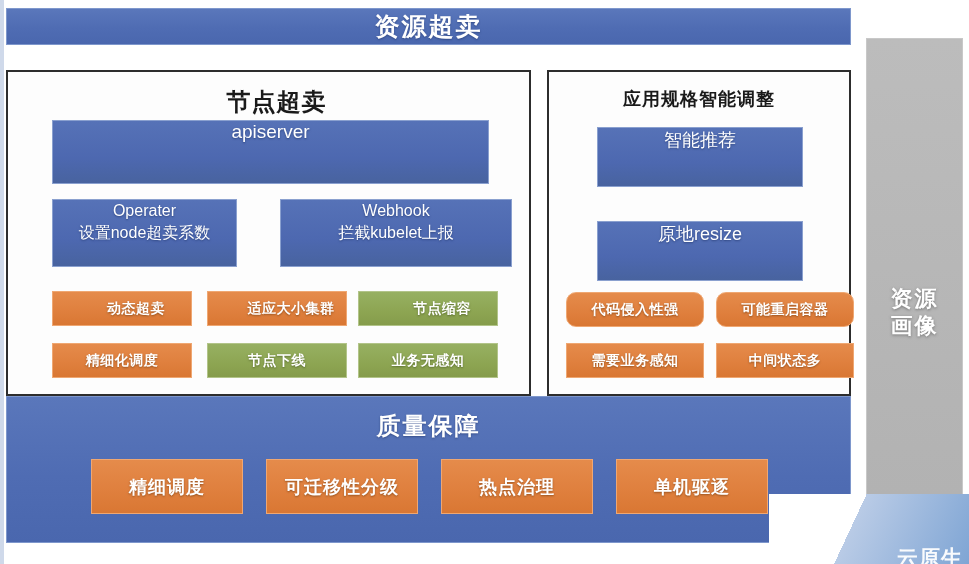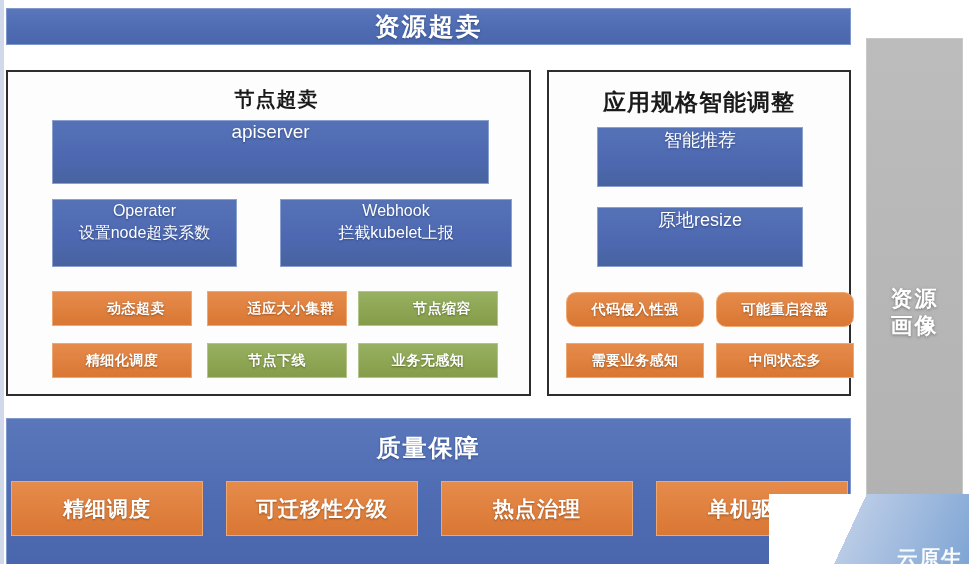--- a/index.html
+++ b/index.html
@@ -81,22 +81,22 @@
   }
   .panel-left  { left: 0;   width: 525px; height: 326px; }
   .panel-right { left: 541px; width: 304px; height: 326px; }
 
   .panel-title {
     text-align: center;
     color: #1a1a1a;
     font-weight: bold;
     letter-spacing: 1px;
   }
-  .panel-left .panel-title  { font-size: 20px; margin-top: 14px; margin-left: 16px; }
-  .panel-right .panel-title { font-size: 23px; margin-top: 15px; }
+  .panel-left .panel-title  { font-size: 24px; margin-top: 14px; margin-left: 16px; }
+  .panel-right .panel-title { font-size: 18px; margin-top: 15px; }
 
   
   .blue-box {
     background: linear-gradient(180deg, #5672b7 0%, #4d68b0 60%, #48639f 100%);
     border: 1px solid #8aa0cf;
     color: #ffffff;
     display: flex;
     flex-direction: column;
     align-items: center;
     text-align: center;
@@ -121,21 +121,21 @@
   .dual-box-b { left: 272px; width: 232px; }
 
   .rbox {
     position: absolute;
     left: 48px;
     width: 206px;
     height: 60px;
     font-size: 18px;
   }
   .rbox-1 { top: 55px; }
-  .rbox-2 { top: 135px; }
+  .rbox-2 { top: 149px; }
 
   
   .chip {
     position: absolute;
     height: 35px;
     display: flex;
     align-items: center;
     justify-content: center;
     color: #ffffff;
     font-size: 14px;
@@ -164,21 +164,21 @@
   
   .rchip { width: 138px; }
   .rchip-c0 { left: 17px; }
   .rchip-c1 { left: 167px; }
   .rchip-r0 { top: 220px; border-radius: 10px; }
   .rchip-r1 { top: 271px; }
 
   
   .bottom-panel {
     position: absolute;
-    left: 6px; top: 418px;
+    left: 6px; top: 396px;
     width: 845px; height: 147px;
     background: linear-gradient(180deg, #5a77bb 0%, #4f6cb3 55%, #4a67ae 100%);
     border: 1px solid #7e97cc;
   }
   .bottom-title {
     text-align: center;
     color: #ffffff;
     font-size: 24px;
     font-weight: bold;
     letter-spacing: 2px;
@@ -187,28 +187,28 @@
   }
   .bottom-chips {
     position: absolute;
     left: 0; top: 62px;
     width: 845px;
     display: flex;
     justify-content: center;
     gap: 23px;
   }
   .bchip {
-    width: 192px; height: 55px;
+    width: 152px; height: 55px;
     display: flex;
     align-items: center;
     justify-content: center;
     background: linear-gradient(180deg, #e58b4b 0%, #df7f3d 60%, #d97733 100%);
     border: 1px solid #efa772;
     color: #ffffff;
-    font-size: 21px;
+    font-size: 18px;
     font-weight: bold;
     letter-spacing: 1px;
     text-shadow: 0 1px 2px rgba(90,45,10,.55);
   }
 
   
   .side-panel {
     position: absolute;
     left: 866px; top: 8px;
     width: 97px; height: 548px;

